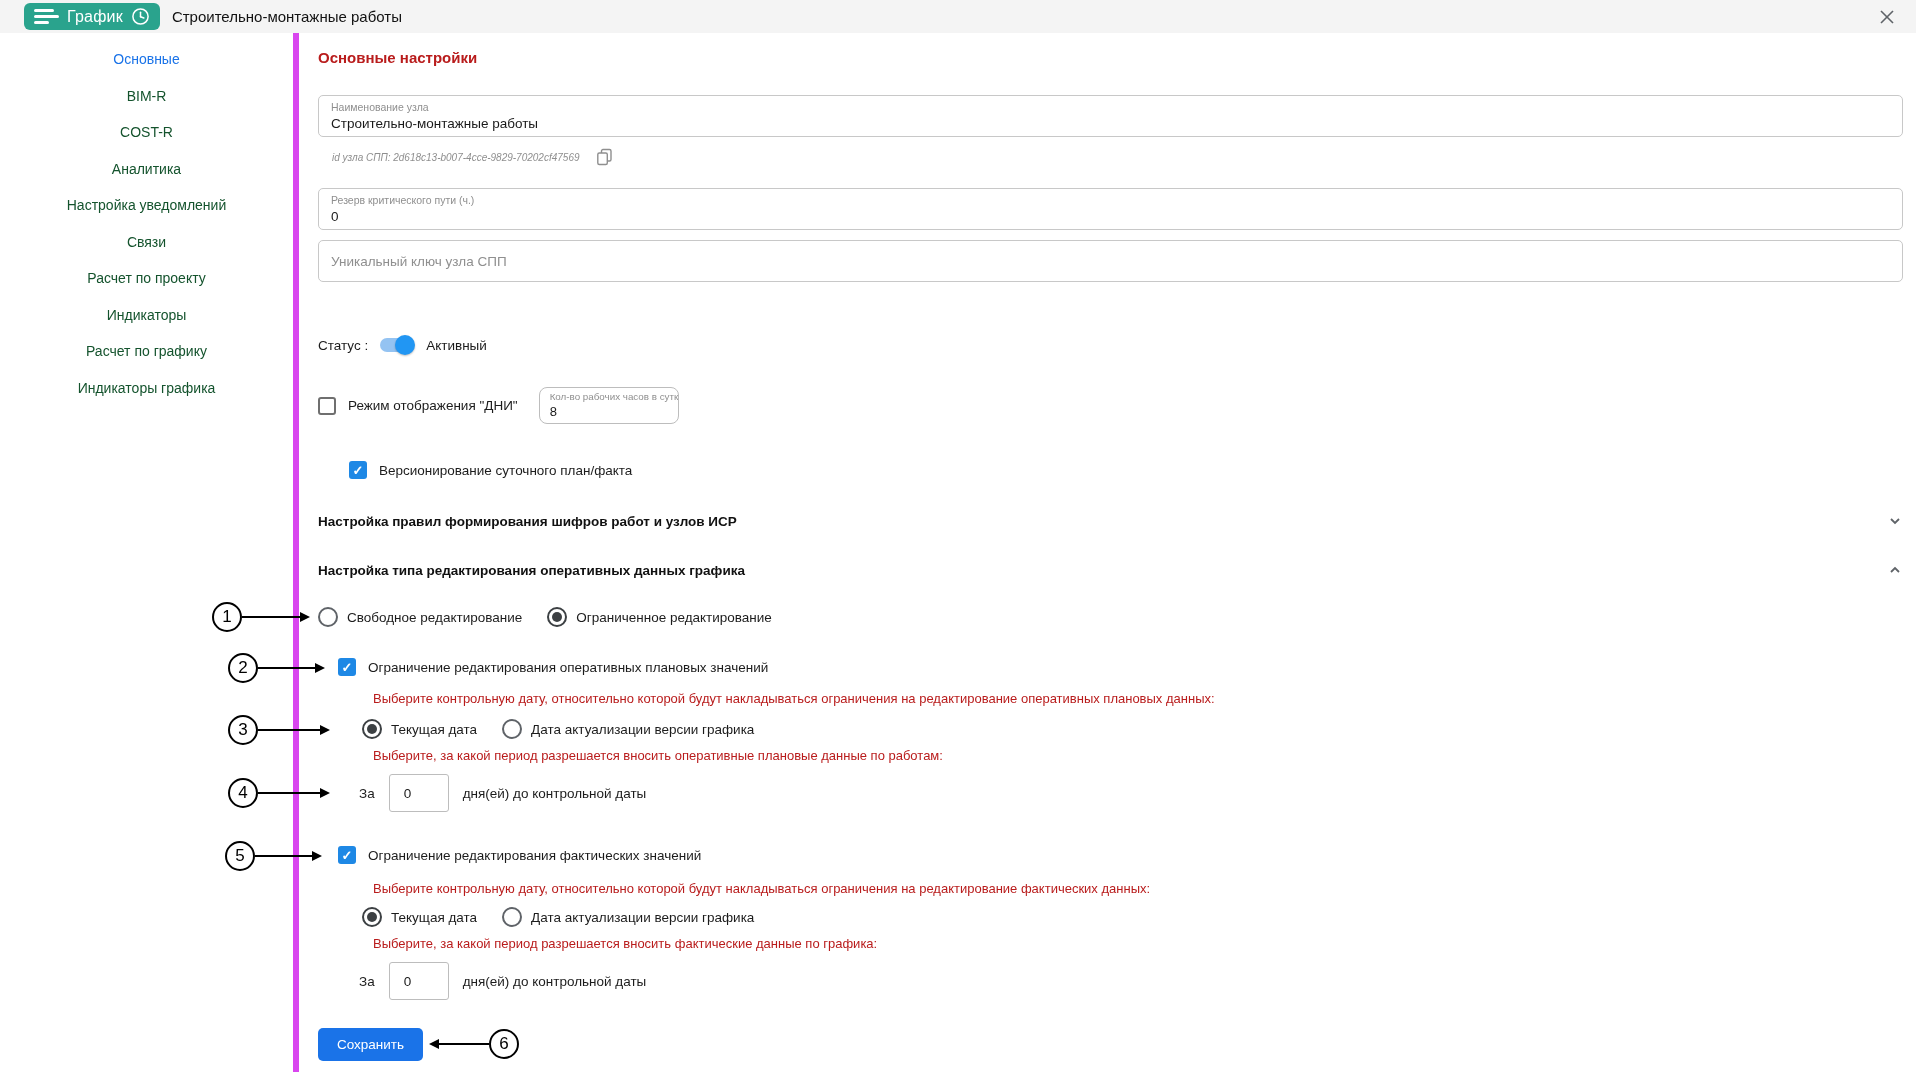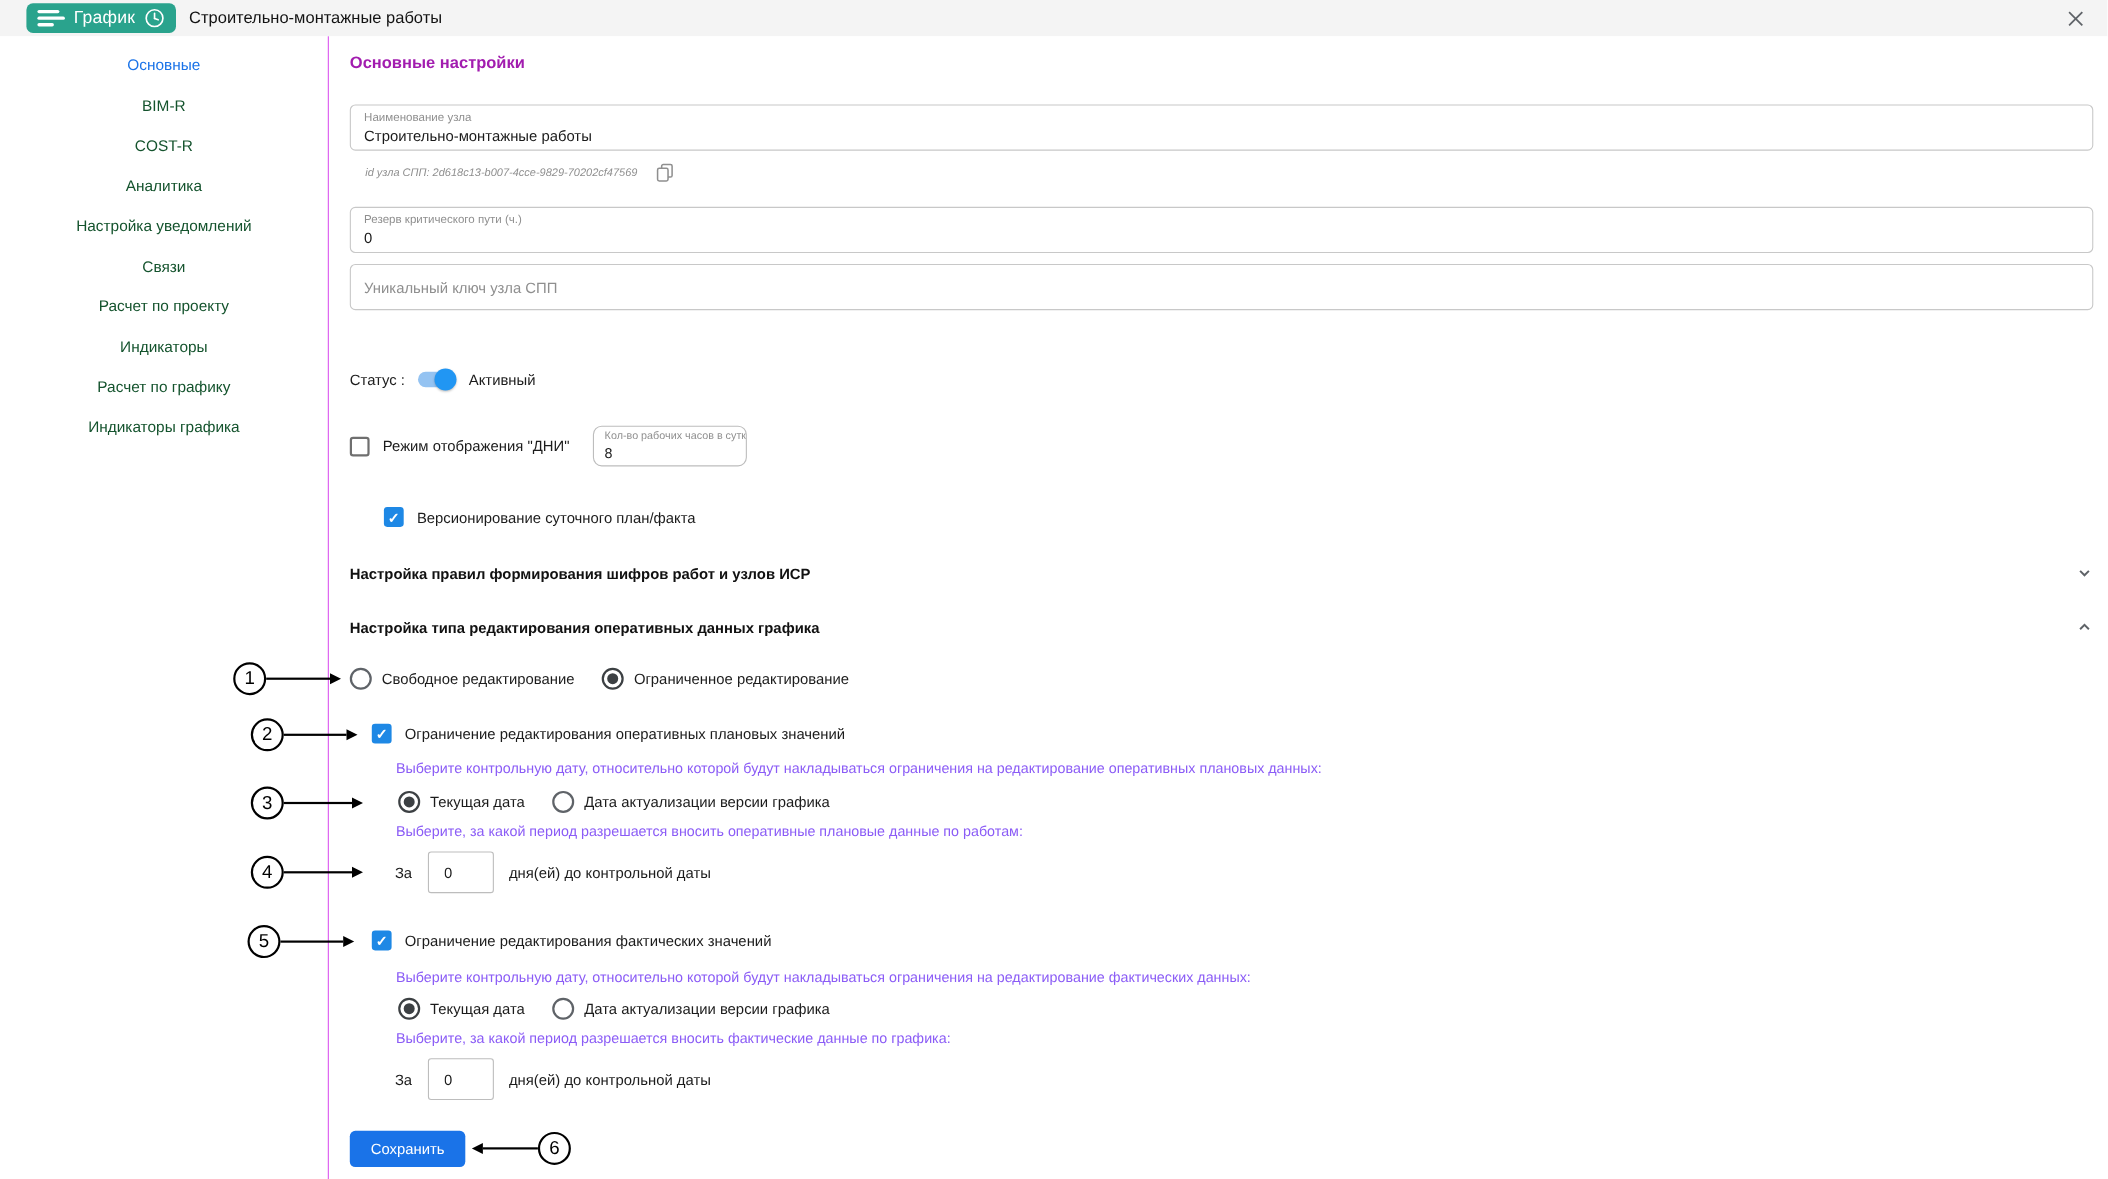--- a/index.html
+++ b/index.html
@@ -11,27 +11,27 @@
   .burger { display:flex; flex-direction:column; gap:3px; }
   .burger i { display:block; height:3px; border-radius:2px; background:#fff; }
   .burger i:nth-child(1){ width:20px; }
   .burger i:nth-child(2){ width:25px; }
   .burger i:nth-child(3){ width:15px; }
   .badge-label { color:#fff; font-size:16px; letter-spacing:.2px;text-align:center; }
   .win-title { margin-left:12px; font-size:15px; color:#121212; }
   .close-btn { position:absolute; right:20px; top:8px; width:18px; height:18px; cursor:pointer; display:flex; align-items:center; justify-content:center; }
 
   
-  .sidebar { position:absolute; top:33px; left:0; width:299px; bottom:0; background:#fff; border-right:1px solid #d946ef; padding-top:8px; }
+  .sidebar { position:absolute; top:33px; left:0; width:299px; bottom:0; background:#fff; border-right:6px solid #d946ef; padding-top:8px; }
   .side-item { height:36.5px; display:flex; align-items:center; justify-content:center; font-size:14px; color:#14532d; cursor:pointer; }
   .side-item.active { color:#1a73e8; }
 
   
   .main { position:absolute; top:33px; left:299px; right:0; bottom:0; background:#fff; }
-  .page-title { position:absolute; left:19px; top:16px; font-size:15px; font-weight:bold; color:#a21caf; }
+  .page-title { position:absolute; left:19px; top:16px; font-size:15px; font-weight:bold; color:#b91c1c; }
 
   .text-field { position:absolute; left:19px; right:13px; height:42px; border:1px solid #c8c8c8; border-radius:5px; background:#fff; padding:5px 12px 0; }
   .tf-label { display:block; font-size:10.5px; line-height:13px; color:#8f8f8f; white-space:nowrap; }
   .tf-input { display:block; width:100%; height:19px; border:none; outline:none; background:transparent; font-family:inherit; font-size:13.5px; color:#1a1a1a; }
   .text-field.single { display:flex; align-items:center; padding-top:0; }
   .tf-input::placeholder { color:#8f8f8f; opacity:1; }
 
   .id-row { position:absolute; left:33px; top:114px; height:20px; display:flex; align-items:center; gap:16px; font-size:10px; color:#8f8f8f; white-space:nowrap;font-style:italic; }
   .copy-btn { cursor:pointer; display:flex; }
 
@@ -52,21 +52,21 @@
 
   .section-header { position:absolute; left:19px; right:13px; height:24px; display:flex; align-items:flex-end; justify-content:space-between; cursor:pointer; }
   .section-title { font-size:13.5px; font-weight:bold; color:#111; white-space:nowrap; }
 
   .radio-row { position:absolute; display:flex; align-items:center; gap:9px; font-size:13.5px; color:#1c1c1c; white-space:nowrap; }
   .radio { width:20px; height:20px; border-radius:50%; border:2px solid #5f6368; background:#fff; flex:none; cursor:pointer; position:relative; }
   .radio.selected { border-color:#3c4043; }
   .radio.selected::after { content:""; position:absolute; inset:3px; border-radius:50%; background:#3c4043; }
   .radio-gap { margin-left:16px; }
 
-  .hint { position:absolute; left:61px; font-size:13px; color:#8b5cf6; white-space:nowrap; }
+  .hint { position:absolute; left:74px; font-size:13px; color:#b91c1c; white-space:nowrap; }
 
   .za-row { position:absolute; left:60px; height:38px; display:flex; align-items:center; gap:14px; font-size:13.5px; color:#1c1c1c; white-space:nowrap; }
   .za-input { width:60px; height:38px; border:1px solid #bdbdbd; border-radius:3px; background:#fff; padding-left:14px; font-family:inherit; font-size:13.5px; color:#1a1a1a; outline:none; }
 
   .save-btn { position:absolute; left:19px; top:995px; height:33px; padding:0 19px; background:#1a73e8; border:none; border-radius:5px; color:#fff; font-family:inherit; font-size:13.5px; cursor:pointer; }
 
   
   .ann { position:absolute; display:flex; align-items:center; z-index:10; pointer-events:none; }
   .ann-circle { width:30px; height:30px; border:2.5px solid #000; border-radius:50%; background:#fff; display:flex; align-items:center; justify-content:center; font-size:17px; color:#000; flex:none; }
   .ann-line { height:2.5px; background:#000; flex:none; }

